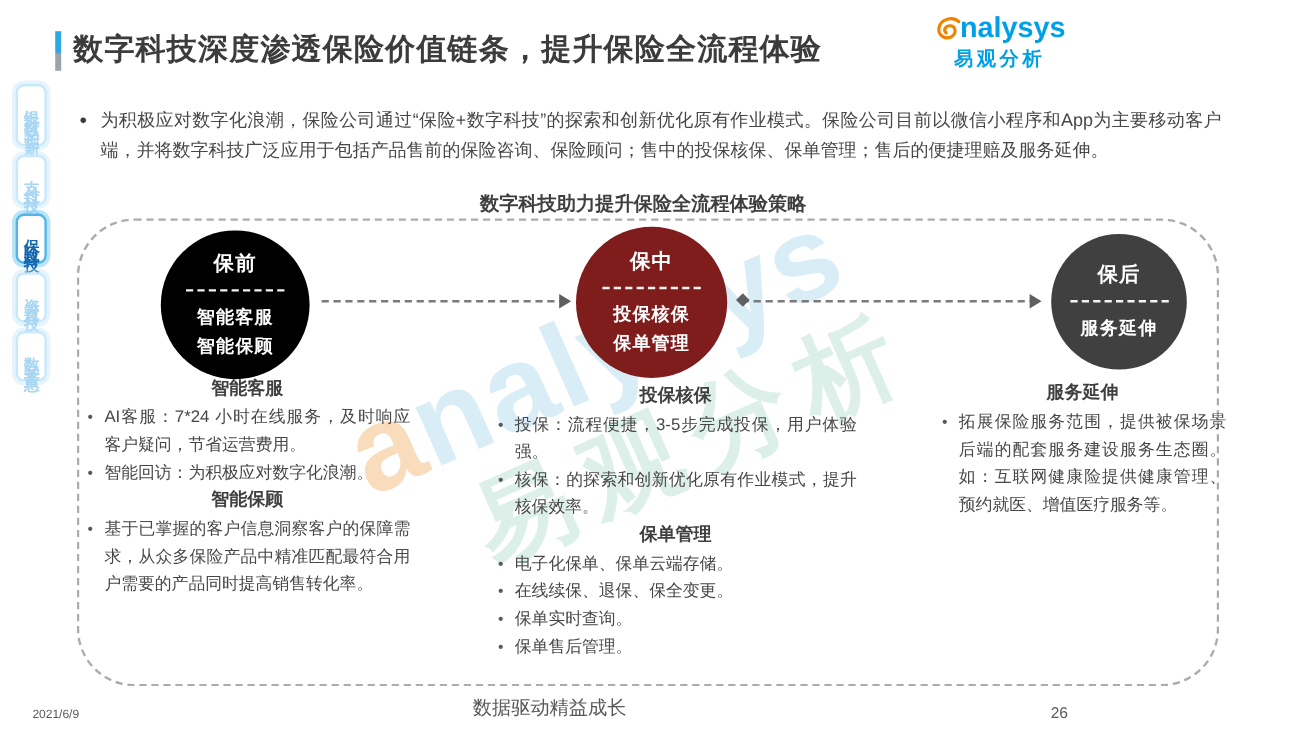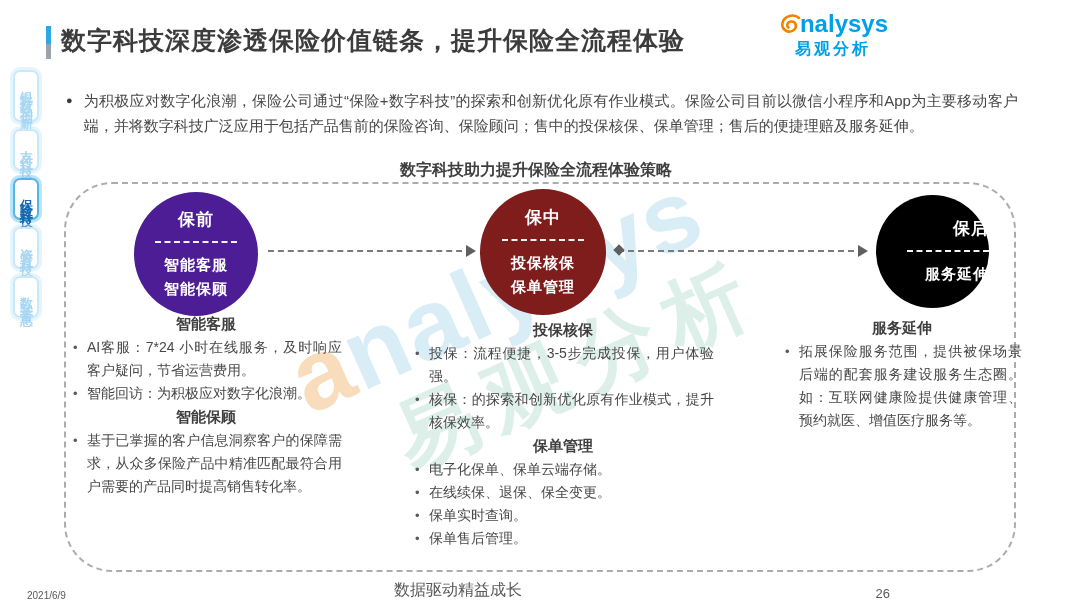--- a/index.html
+++ b/index.html
@@ -46,23 +46,23 @@
   .wm-en .wm-a { color:#F8DCBC; }
   .wm-cn { font-size:82px; font-weight:bold; color:#DCEFE9; letter-spacing:16px;
     margin:-14px 0 0 70px; }
 
   .stage-circle { position:absolute; border-radius:50%; color:#fff; display:flex;
     flex-direction:column; align-items:center; justify-content:center; z-index:3;
     text-align:center; }
   .stage-name { font-size:17px; font-weight:bold; letter-spacing:1px; }
   .stage-divider { width:82px; border-top:2px dashed rgba(255,255,255,.95); margin:10px 0; }
   .stage-item { font-size:15px; font-weight:bold; line-height:24px; letter-spacing:1px; }
-  .circle-pre  { left:134px; top:192px; width:124px; height:124px; background:#4c1d95; }
+  .circle-pre  { left:134px; top:192px; width:124px; height:124px; background:#000000; }
   .circle-mid  { left:480px; top:189px; width:126px; height:126px; background:#7f1d1d; }
-  .circle-post { left:876px; top:195px; width:113px; height:113px; background:#000000;align-items:flex-end; }
+  .circle-post { left:876px; top:195px; width:113px; height:113px; background:#404040; }
 
   .flow-arrow { position:absolute; top:250px; border-top:2px dashed #7A7A7A; z-index:2; }
   .arrow-1 { left:268px; width:204px; }
   .arrow-2 { left:618px; width:246px; }
   .flow-arrow::after { content:""; position:absolute; right:-4px; top:-7px;
     border-left:10px solid #5F5F5F; border-top:6px solid transparent;
     border-bottom:6px solid transparent; }
   .flow-arrow.diamond-start::before { content:""; position:absolute; left:-3px; top:-6px;
     width:8px; height:8px; background:#5F5F5F; transform:rotate(45deg); }
 

